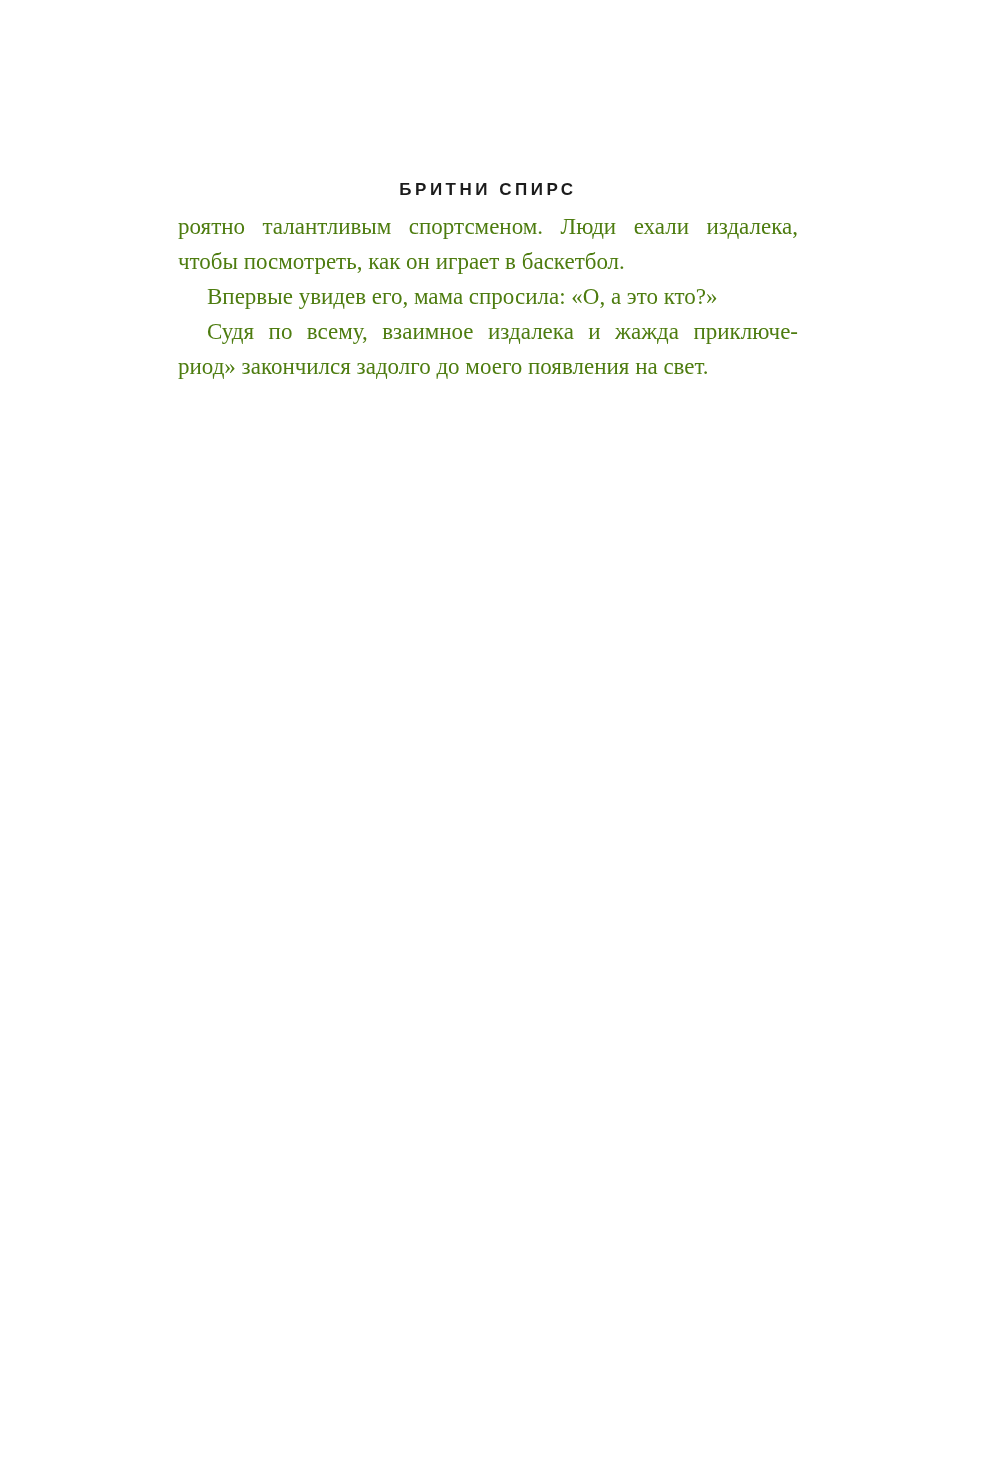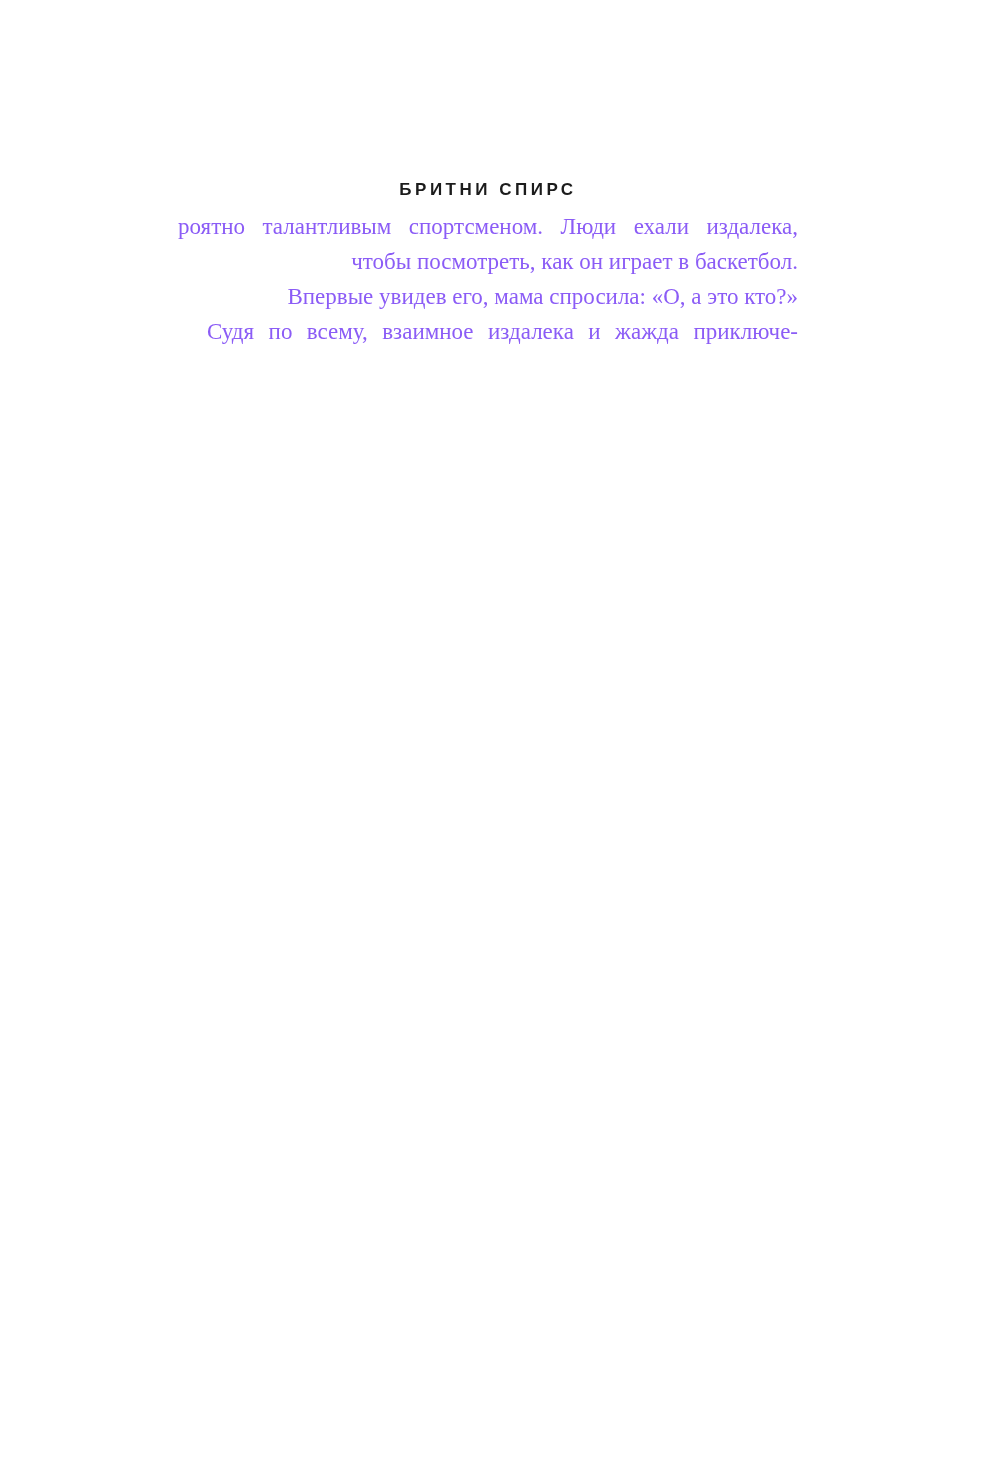--- a/index.html
+++ b/index.html
@@ -30,38 +30,39 @@
     white-space: nowrap;
     margin-top: 21px;
   }
   .body-text {
     position: absolute;
     top: 209px;
     left: 178px;
     width: 620px;
     font-size: 23px;
     line-height: 35px;
-    color: #8b5cf6;
+    color: #4d7c0f;
   }
   .line {
-    text-align: right;
+    text-align: left;
   }
   .line.justify {
     text-align: justify;
     text-align-last: justify;
   }
   .line.indent {
     text-indent: 29px;
   }
 </style>
 </head>
 <body>
 
 <div class="page">
   <div class="running-header">БРИТНИ СПИРС</div>
 
   <div class="body-text">
     <div class="line justify">роятно талантливым спортсменом. Люди ехали издалека,</div>
     <div class="line">чтобы посмотреть, как он играет в баскетбол.</div>
     <div class="line indent">Впервые увидев его, мама спросила: «О, а это кто?»</div>
     <div class="line indent justify">Судя по всему, взаимное издалека и жажда приключе-</div>
+    <div class="line">риод» закончился задолго до моего появления на свет.</div>
   </div>
 </div>
 
 </body></html>

